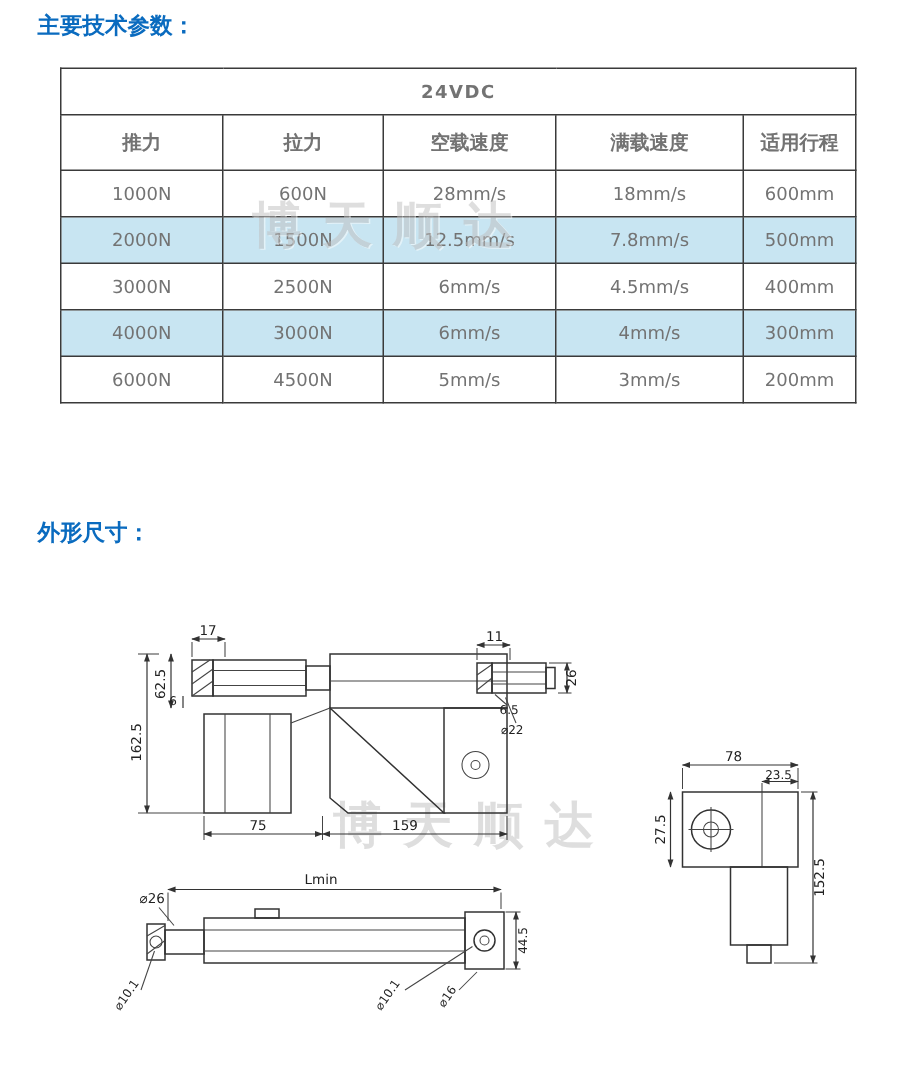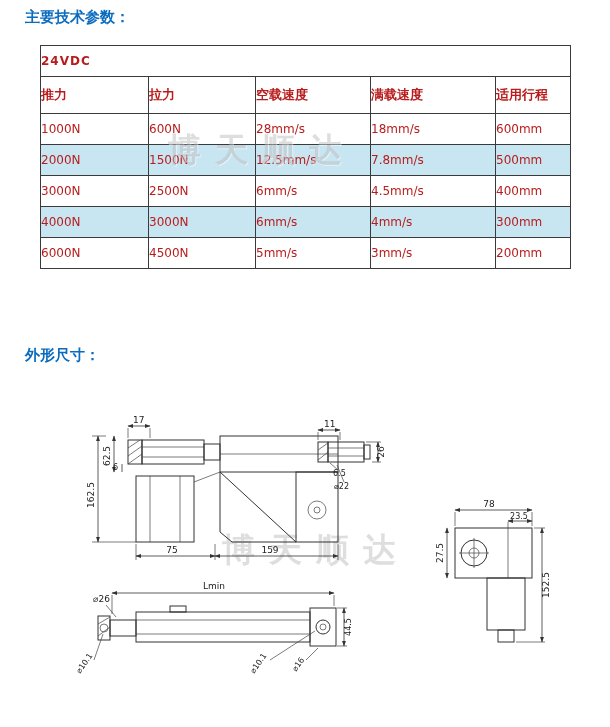--- a/index.html
+++ b/index.html
@@ -2,22 +2,22 @@
 <html><head>
 <meta charset="utf-8">
 <style>
   html,body{margin:0;padding:0;background:#ffffff;}
   #page{position:relative;width:610px;height:726px;background:#ffffff;overflow:hidden;
         font-family:"DejaVu Sans","Liberation Sans",sans-serif;color:#111;}
   .sec-title{position:absolute;left:25px;font-size:15px;font-weight:bold;color:#0a6bbf;}
   #title1{top:8px;}
   #title2{top:346px;}
   table.spec{position:absolute;left:40px;top:45px;width:530px;border-collapse:collapse;table-layout:fixed;}
-  table.spec td,table.spec th{border:1px solid #3a3a3a;text-align:left;vertical-align:middle;
-        font-size:12px;color:#b91c1c;padding:0;background:#fff;}
+  table.spec td,table.spec th{border:1px solid #3a3a3a;text-align:center;vertical-align:middle;
+        font-size:12px;color:#737373;padding:0;background:#fff;}
   td.vdc{height:30px;font-size:15px;font-weight:bold;letter-spacing:1px;}
   tr.cols th{height:36px;font-size:13px;font-weight:bold;}
   tr.data td{height:30px;}
   .note{position:absolute;top:278px;right:40px;font-size:12px;font-weight:bold;color:#e60000;}
   .watermark{position:absolute;font-size:33px;font-weight:bold;letter-spacing:14px;
         color:#bfbfbf;opacity:.5;text-shadow:1px 1px 0 #ffffff;white-space:nowrap;pointer-events:none;}
   #wm1{left:168px;top:128px;}
   #wm2{left:222px;top:528px;}
   svg#drawing{position:absolute;left:0;top:410px;}
   svg .ln{stroke:#333;fill:none;stroke-width:1;}

